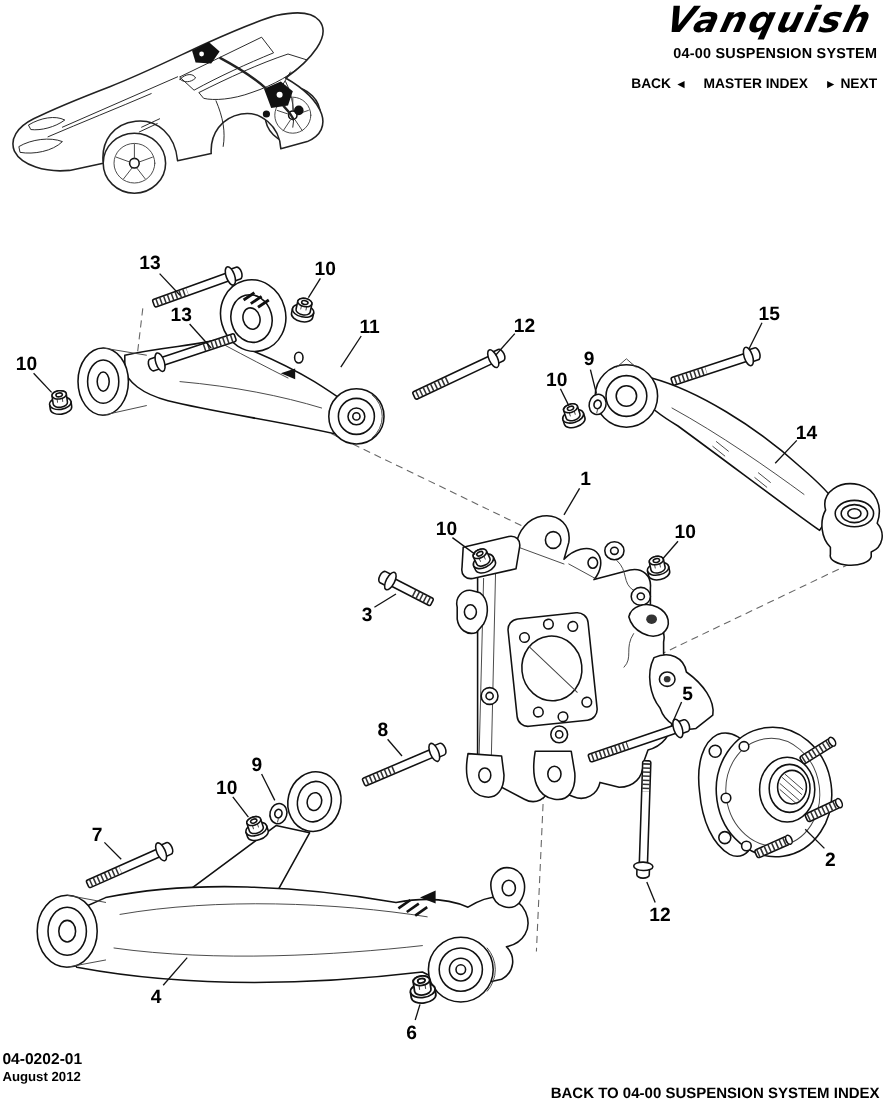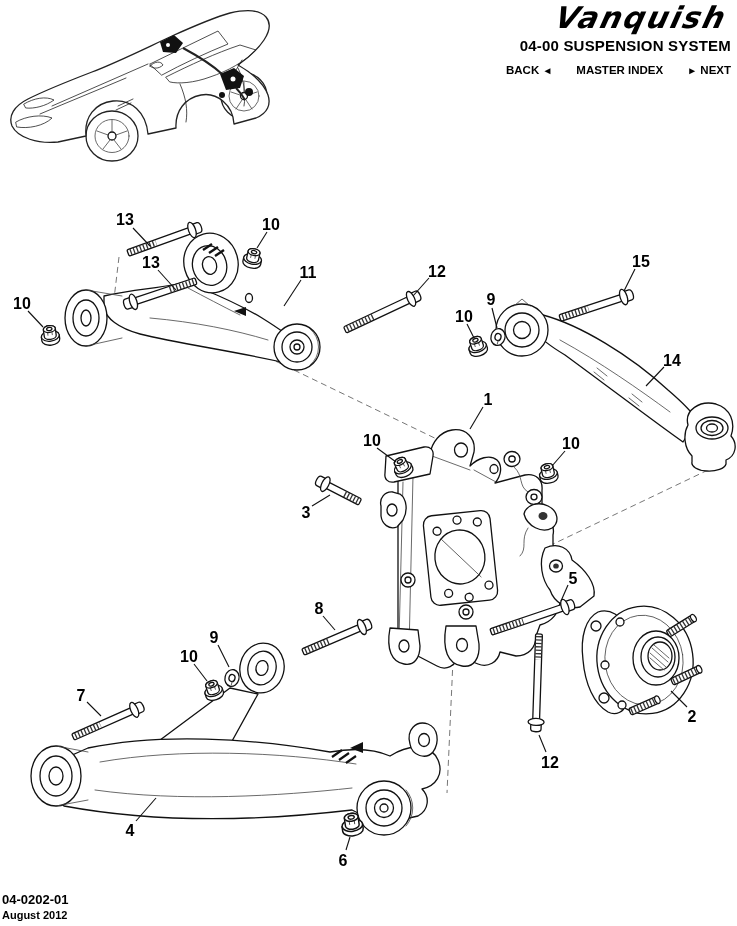--- a/index.html
+++ b/index.html
@@ -3,28 +3,28 @@
 <meta charset="utf-8">
 <style>
   html,body{margin:0;padding:0;background:#fff;}
   .page{position:relative;width:737px;height:926px;background:#fff;overflow:hidden;
         font-family:"Liberation Sans",sans-serif;color:#000;}
   .art{position:absolute;left:0;top:0;}
   
   .logo{position:absolute;top:0px;right:10px;font-family:"DejaVu Sans",sans-serif;
         font-style:italic;font-weight:bold;font-size:30px;letter-spacing:2px;
         transform:skewX(-14deg);transform-origin:right center;white-space:nowrap;}
-  .title{position:absolute;top:37px;right:6px;font-weight:bold;font-size:15px;
+  .title{position:absolute;top:37px;right:6px;font-weight:bold;font-size:12px;
          letter-spacing:.2px;white-space:nowrap;}
-  .nav{position:absolute;top:64px;right:6px;display:flex;gap:24px;font-weight:bold;
+  .nav{position:absolute;top:64px;right:6px;display:flex;gap:14px;font-weight:bold;
        font-size:11.5px;white-space:nowrap;align-items:center;}
   .nav .arrow{font-size:10px;}
   .nav span{cursor:default;}
   
-  .doc{position:absolute;left:2px;top:875px;line-height:1.18;margin-top:17px;}
+  .doc{position:absolute;left:2px;top:875px;line-height:1.18;}
   .doc .num{font-weight:bold;font-size:13px;}
   .doc .name{font-weight:bold;font-size:13px;}
   .doc .date{font-weight:bold;font-size:11px;margin-top:2px;}
   .backlink{position:absolute;right:4px;top:904px;font-weight:bold;font-size:12.5px;white-space:nowrap;}
   .fw{fill:#fff;stroke:#111;stroke-width:1.3;stroke-linejoin:round;}
   .thin{fill:none;stroke:#444;stroke-width:.8;stroke-linecap:round;}
   .dash{fill:none;stroke:#666;stroke-width:.9;stroke-dasharray:6 4;}
   .thread{fill:none;stroke:#333;stroke-dasharray:1.3 2.1;}
   .dark{fill:#111;stroke:none;}
   .leader{stroke:#111;stroke-width:1.1;}
@@ -450,14 +450,15 @@
     <span>
       <span class="arrow">►</span>
       <span>NEXT</span>
     </span>
   </div>
 
   <div class="doc">
     <div class="num">04-0202-01</div>
     <div class="date">August 2012</div>
   </div>
+  <div class="backlink">BACK TO 04-00 SUSPENSION SYSTEM INDEX</div>
 
 </div>
 
 </body></html>

